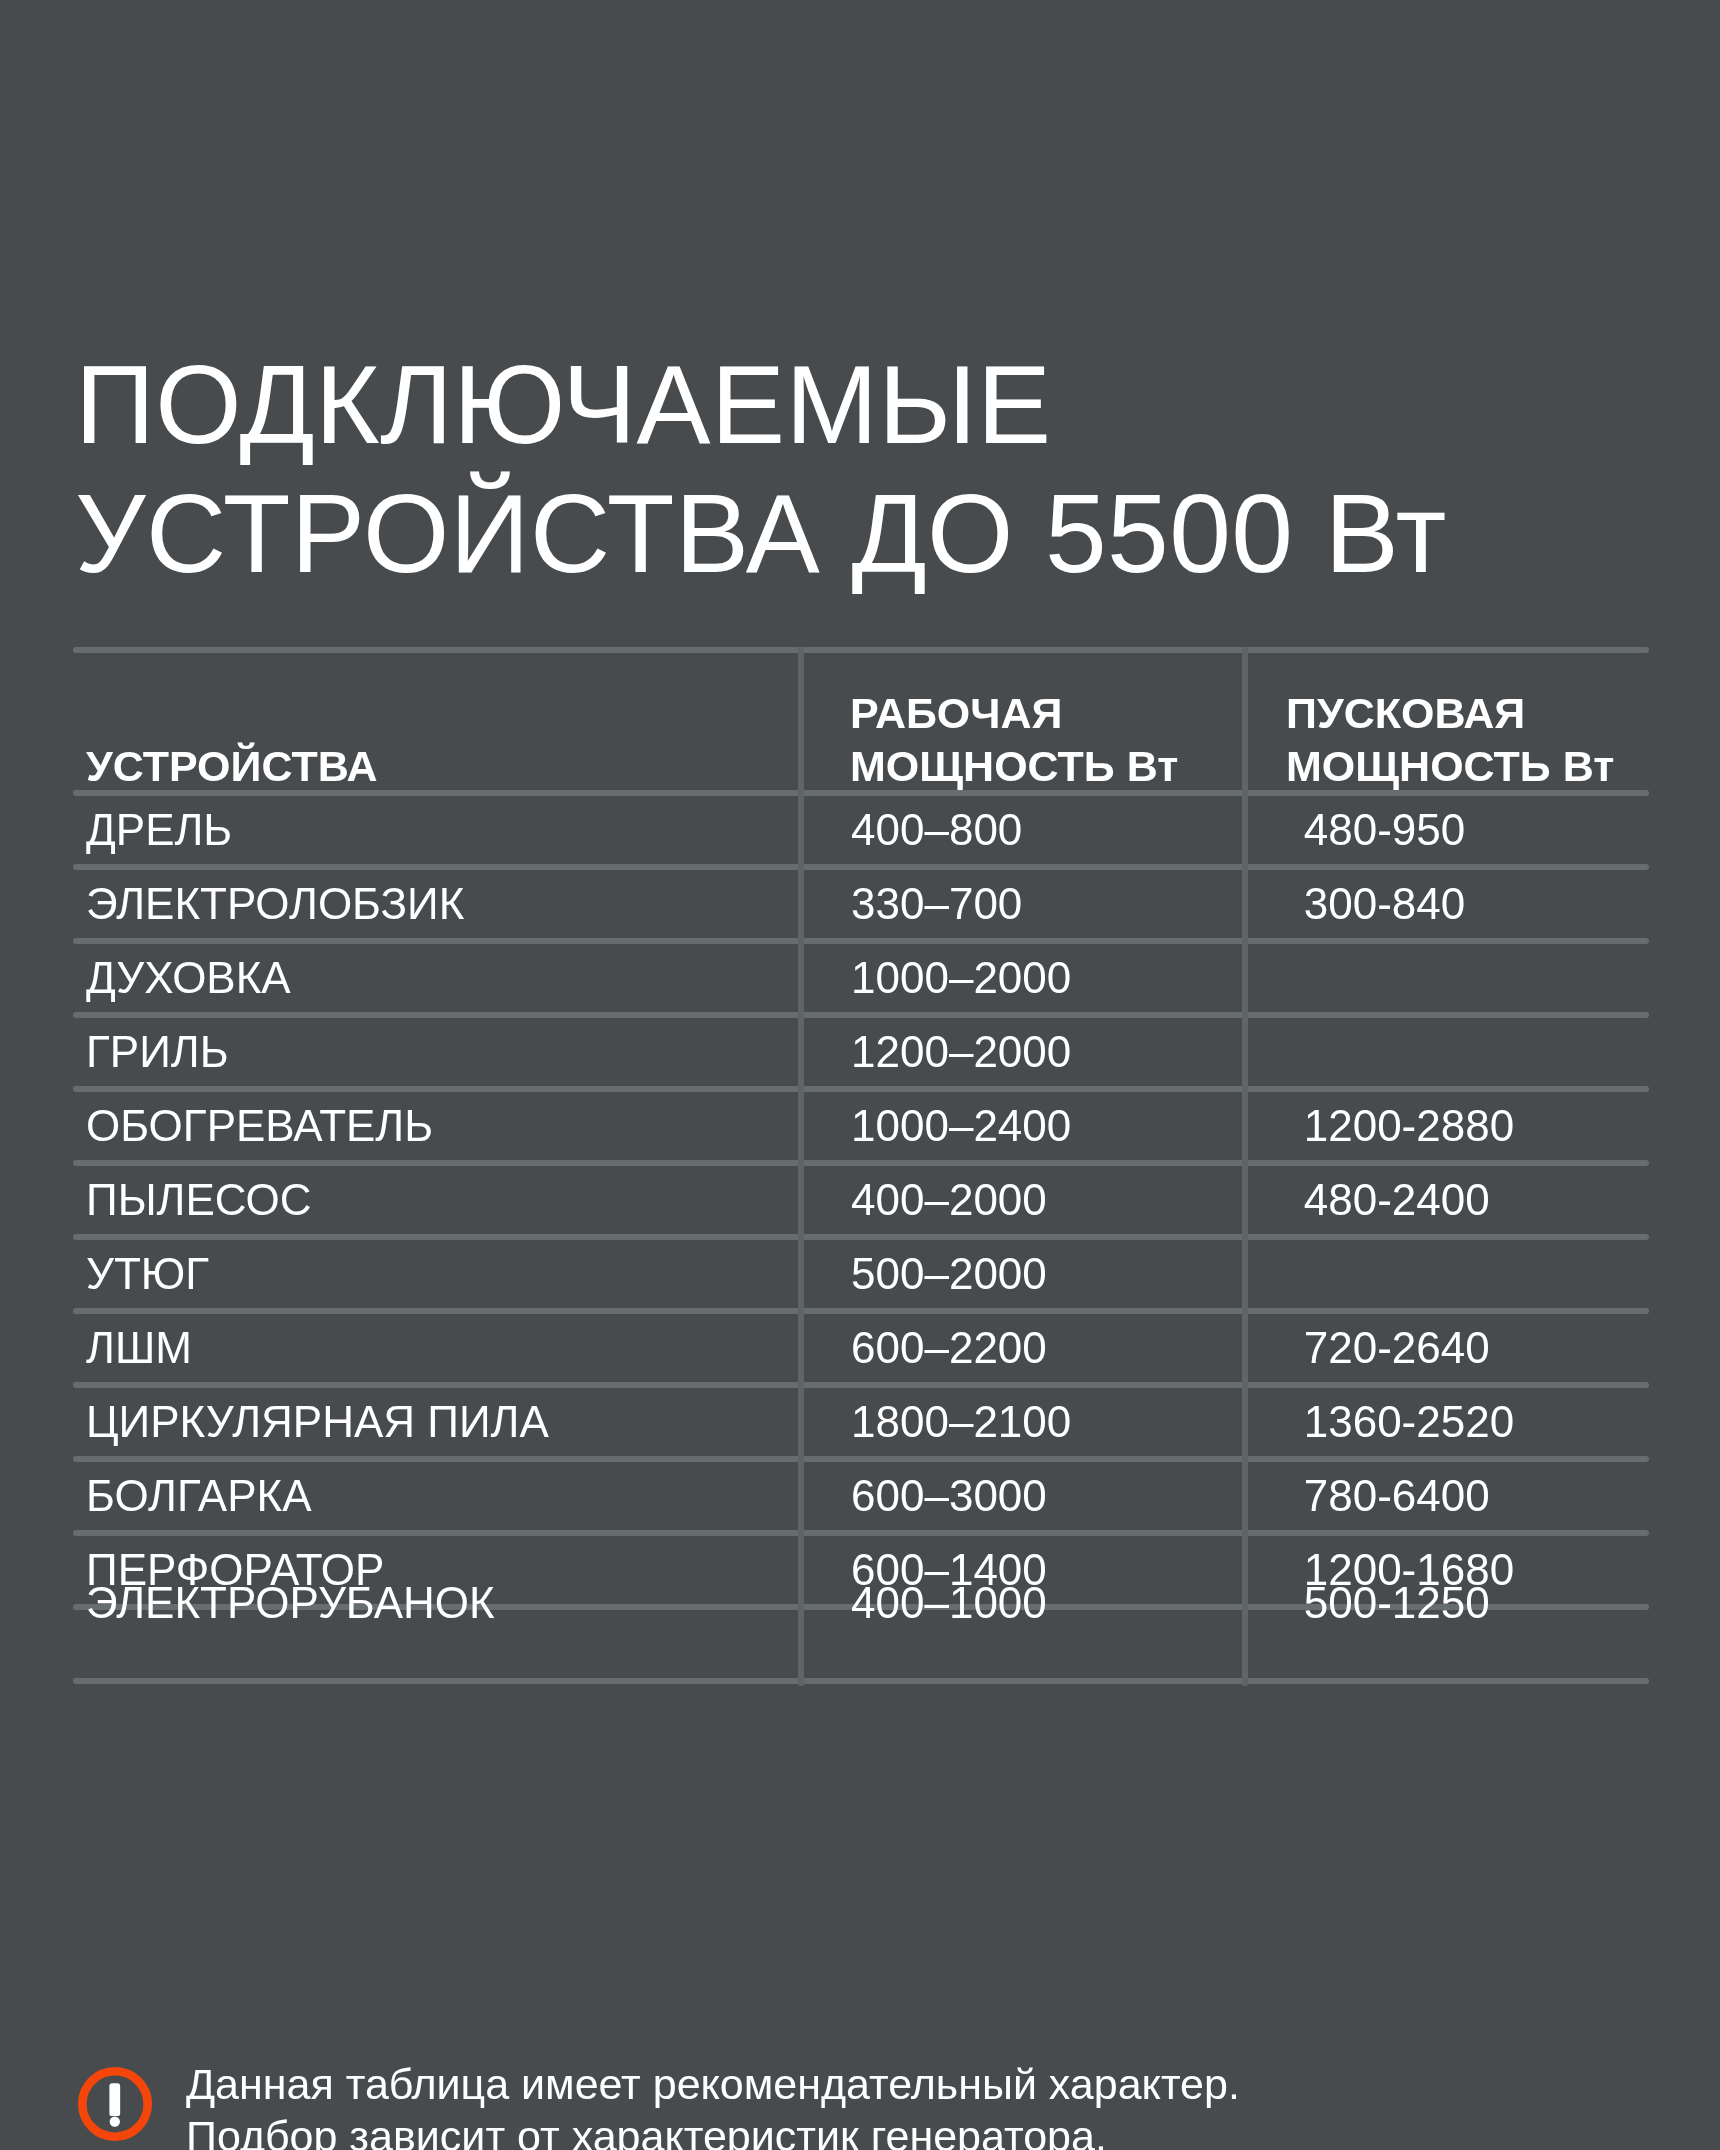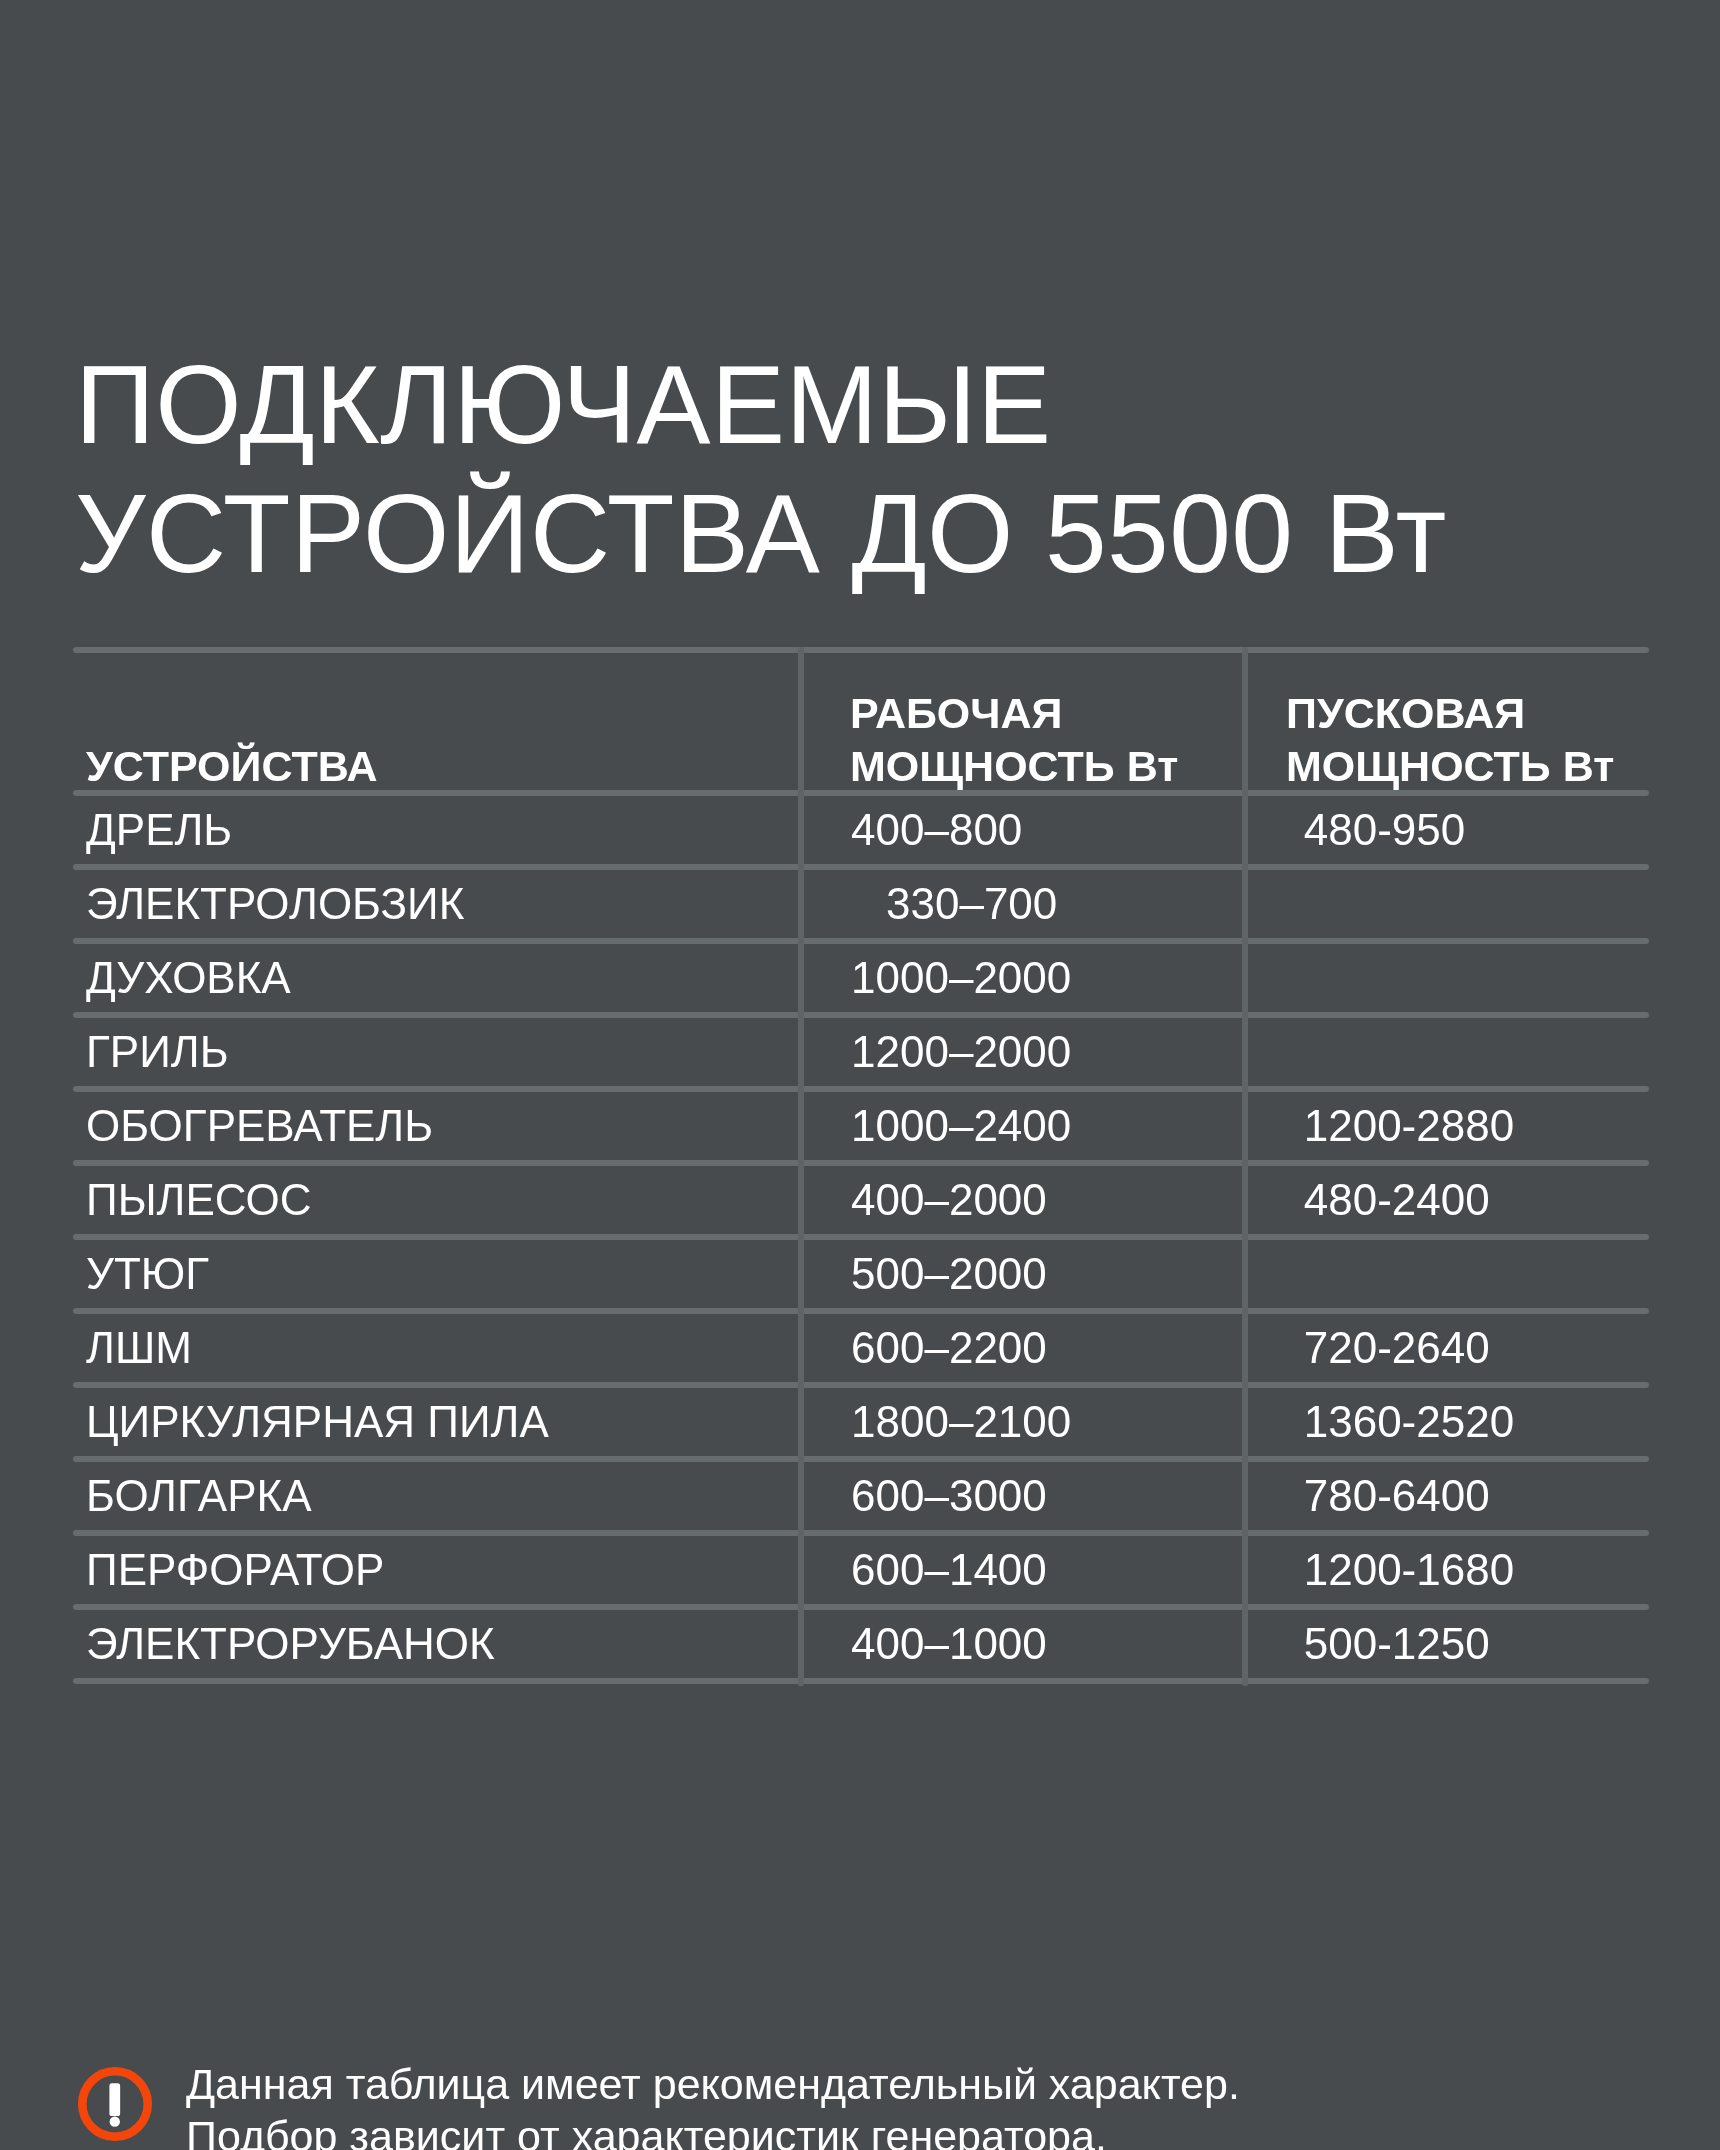--- a/index.html
+++ b/index.html
@@ -81,20 +81,21 @@
   </div>
 
   <div class="trow data-row" style="top:143px">
     <div class="c1">ДРЕЛЬ</div>
     <div class="c2">400–800</div>
     <div class="c3">480-950</div>
   </div>
   <div class="trow data-row" style="top:217px">
     <div class="c1">ЭЛЕКТРОЛОБЗИК</div>
     <div class="c2">330–700</div>
+    <div class="c3">300-840</div>
   </div>
   <div class="trow data-row" style="top:291px">
     <div class="c1">ДУХОВКА</div>
     <div class="c2">1000–2000</div>
     <div class="c3"></div>
   </div>
   <div class="trow data-row" style="top:365px">
     <div class="c1">ГРИЛЬ</div>
     <div class="c2">1200–2000</div>
     <div class="c3"></div>
@@ -127,21 +128,21 @@
   <div class="trow data-row" style="top:809px">
     <div class="c1">БОЛГАРКА</div>
     <div class="c2">600–3000</div>
     <div class="c3">780-6400</div>
   </div>
   <div class="trow data-row" style="top:883px">
     <div class="c1">ПЕРФОРАТОР</div>
     <div class="c2">600–1400</div>
     <div class="c3">1200-1680</div>
   </div>
-  <div class="trow data-row" style="top:957px">
+  <div class="trow data-row" style="top:916px">
     <div class="c1">ЭЛЕКТРОРУБАНОК</div>
     <div class="c2">400–1000</div>
     <div class="c3">500-1250</div>
   </div>
 </div>
 
 <span class="note-icon">
   <svg width="74" height="74" viewBox="0 0 172 172" xmlns="http://www.w3.org/2000/svg">
     <circle cx="86" cy="86" r="76" fill="none" stroke="#F4460B" stroke-width="20"></circle>
     <rect x="73" y="38" width="25" height="76" rx="6" fill="#FFFFFF"></rect>

